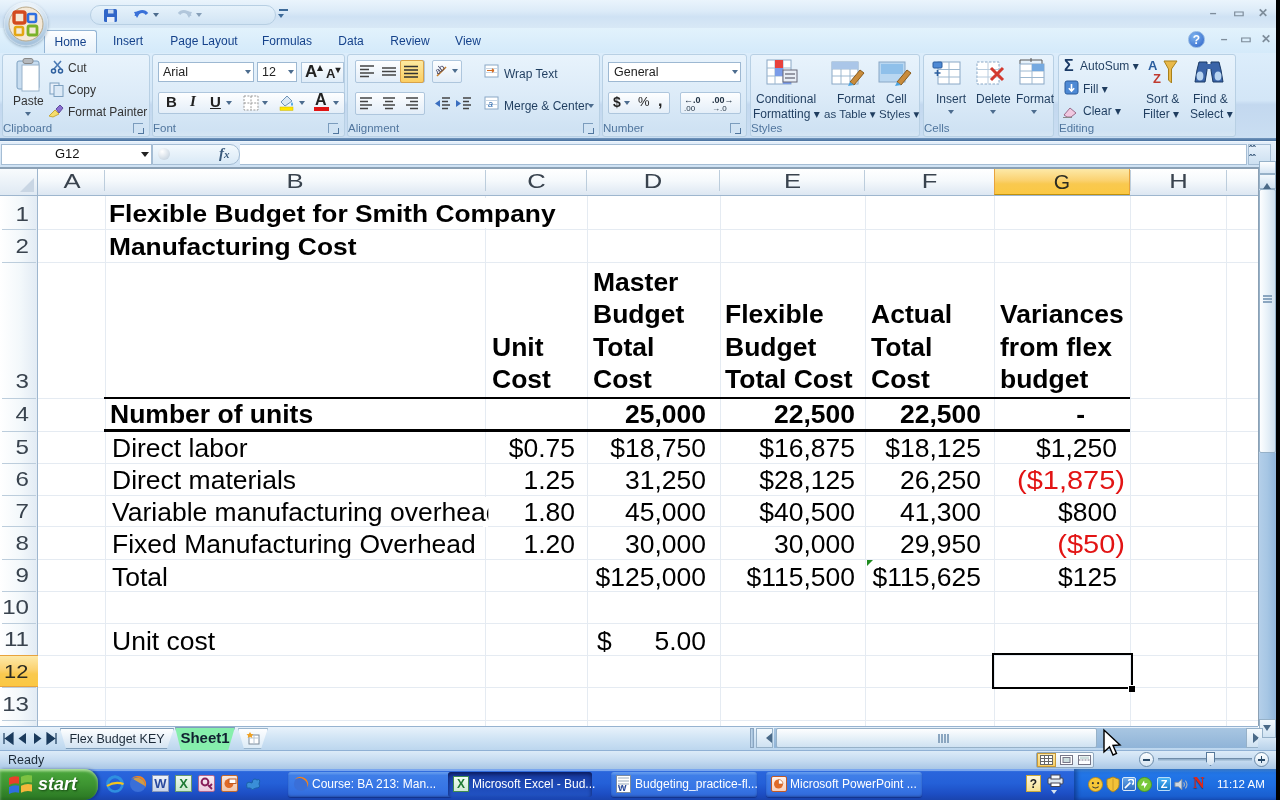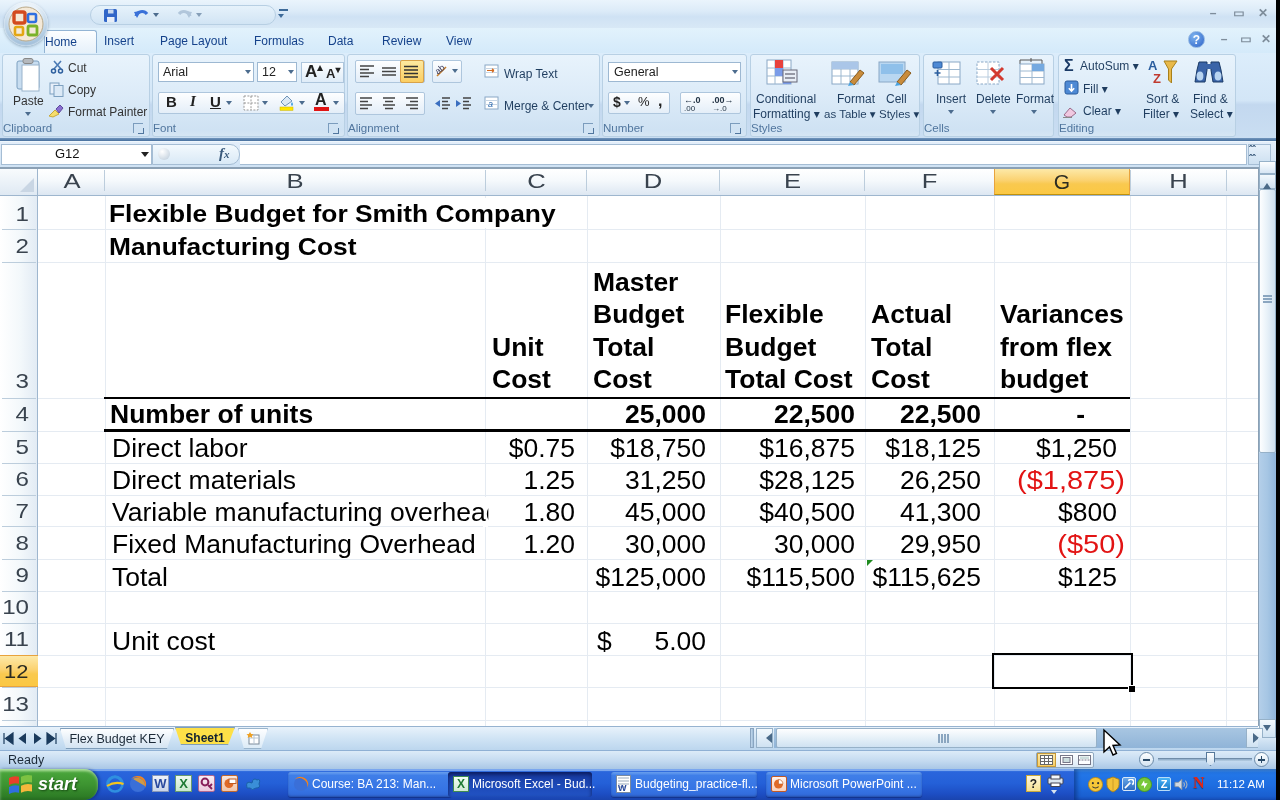--- a/index.html
+++ b/index.html
@@ -15,21 +15,21 @@
 
 #orb{left:4px;top:2px;width:44px;height:44px;border-radius:50%;z-index:30;
   background:radial-gradient(circle at 50% 32%,#fdfeff 0%,#e8f1f9 35%,#bdd4e8 60%,#9dbcd8 78%,#d2e2f0 100%);
   box-shadow:0 1px 3px rgba(60,90,120,.45), inset 0 0 2px #fff;}
 
 #qat{left:90px;top:5px;width:186px;height:20px;border-radius:10px;
   border:1px solid #b7cfe3;background:linear-gradient(#e6f2fb,#d1e4f4);}
 
 #tabrow{left:0;top:28px;width:1280px;height:25px;
   background:linear-gradient(#e2f2fc,#d4eafa);}
-.rtab{top:31px;height:22px;font-size:12px;color:#15428b;text-align:left;line-height:21px;}
+.rtab{top:31px;height:22px;font-size:12px;color:#15428b;text-align:center;line-height:21px;}
 #tabhome{left:44px;top:30px;width:53px;height:23px;background:linear-gradient(#fdfeff,#f2f8fd 45%,#e6f1fa);
   border:1px solid #93b4d4;border-bottom:none;border-radius:3px 3px 0 0;line-height:22px;}
 
 #ribbon{left:0;top:53px;width:1280px;height:86px;
   background:linear-gradient(#dcedfb 0%,#d3e6f7 55%,#c3d8ef 60%,#cadef2 100%);}
 #ribbonedge{left:0;top:138px;width:1280px;height:3px;
   background:linear-gradient(#7296bd,#48709e);}
 .rgroup{top:1px;height:83px;border:1px solid #b8d0e4;border-radius:3px;
   background:linear-gradient(#e8f3fc 0%,#dcebf8 50%,#cfe2f3 92%,#d6e6f4 100%);}
 .rglabel{position:absolute;left:0;bottom:2px;width:100%;
@@ -554,24 +554,24 @@
 <svg class="ab" style="left:2px;top:732px;" width="56" height="13" viewBox="0 0 56 13">
   <path d="M2 1 V12 M11 1 L3.5 6.5 L11 12 Z" fill="#1a3a5c" stroke="#1a3a5c" stroke-width="1.2"></path>
   <path d="M24 1 L16.5 6.5 L24 12 Z" fill="#1a3a5c"></path>
   <path d="M32 1 L39.5 6.5 L32 12 Z" fill="#1a3a5c"></path>
   <path d="M45 1 L52.5 6.5 L45 12 Z M54 1 V12" fill="#1a3a5c" stroke="#1a3a5c" stroke-width="1.2"></path>
 </svg>
 <div class="ab" style="left:60px;top:728px;width:114px;height:21px;
   background:linear-gradient(#fdfeff,#e4eef7 60%,#d4e4f2);border:1px solid #7f9db9;
   clip-path:polygon(0 0,100% 0,calc(100% - 7px) 100%,6px 100%);
   font-size:12.5px;color:#1c2a38;text-align:center;line-height:20px;">Flex Budget KEY</div>
-<div class="ab" style="left:175px;top:727px;width:60px;height:18px;
-  background:#fde047;border:1px solid #7f9db9;
+<div class="ab" style="left:175px;top:727px;width:60px;height:24px;
+  background:#86efac;border:1px solid #7f9db9;
   clip-path:polygon(0 0,100% 0,calc(100% - 7px) 100%,6px 100%);
-  font-size:12px;font-weight:bold;color:#102030;text-align:center;line-height:20px;">Sheet1</div>
+  font-size:15px;font-weight:bold;color:#102030;text-align:center;line-height:20px;">Sheet1</div>
 <div class="ab" style="left:238px;top:728px;width:30px;height:21px;
   background:linear-gradient(#fdfeff,#dcebf7);border:1px solid #9ab5cc;
   clip-path:polygon(0 0,100% 0,calc(100% - 7px) 100%,6px 100%);"></div>
 <svg class="ab" style="left:245px;top:731px;" width="16" height="15" viewBox="0 0 16 15">
   <rect x="4" y="4" width="10" height="9" fill="#fff" stroke="#7a8a9a"></rect>
   <path d="M4 7 H14 M9 4 V13" stroke="#b8c6d4"></path>
   <path d="M5 1 L6.2 3 L8.5 3.2 L6.8 4.8 L7.3 7 L5 5.8 L2.7 7 L3.2 4.8 L1.5 3.2 L3.8 3 Z" fill="#f0a020"></path>
 </svg>
 
 <div class="ab" style="left:750px;top:728px;width:4px;height:20px;background:linear-gradient(90deg,#c2d8ec,#9dbcd8);border:1px solid #8aa5c0;"></div>

